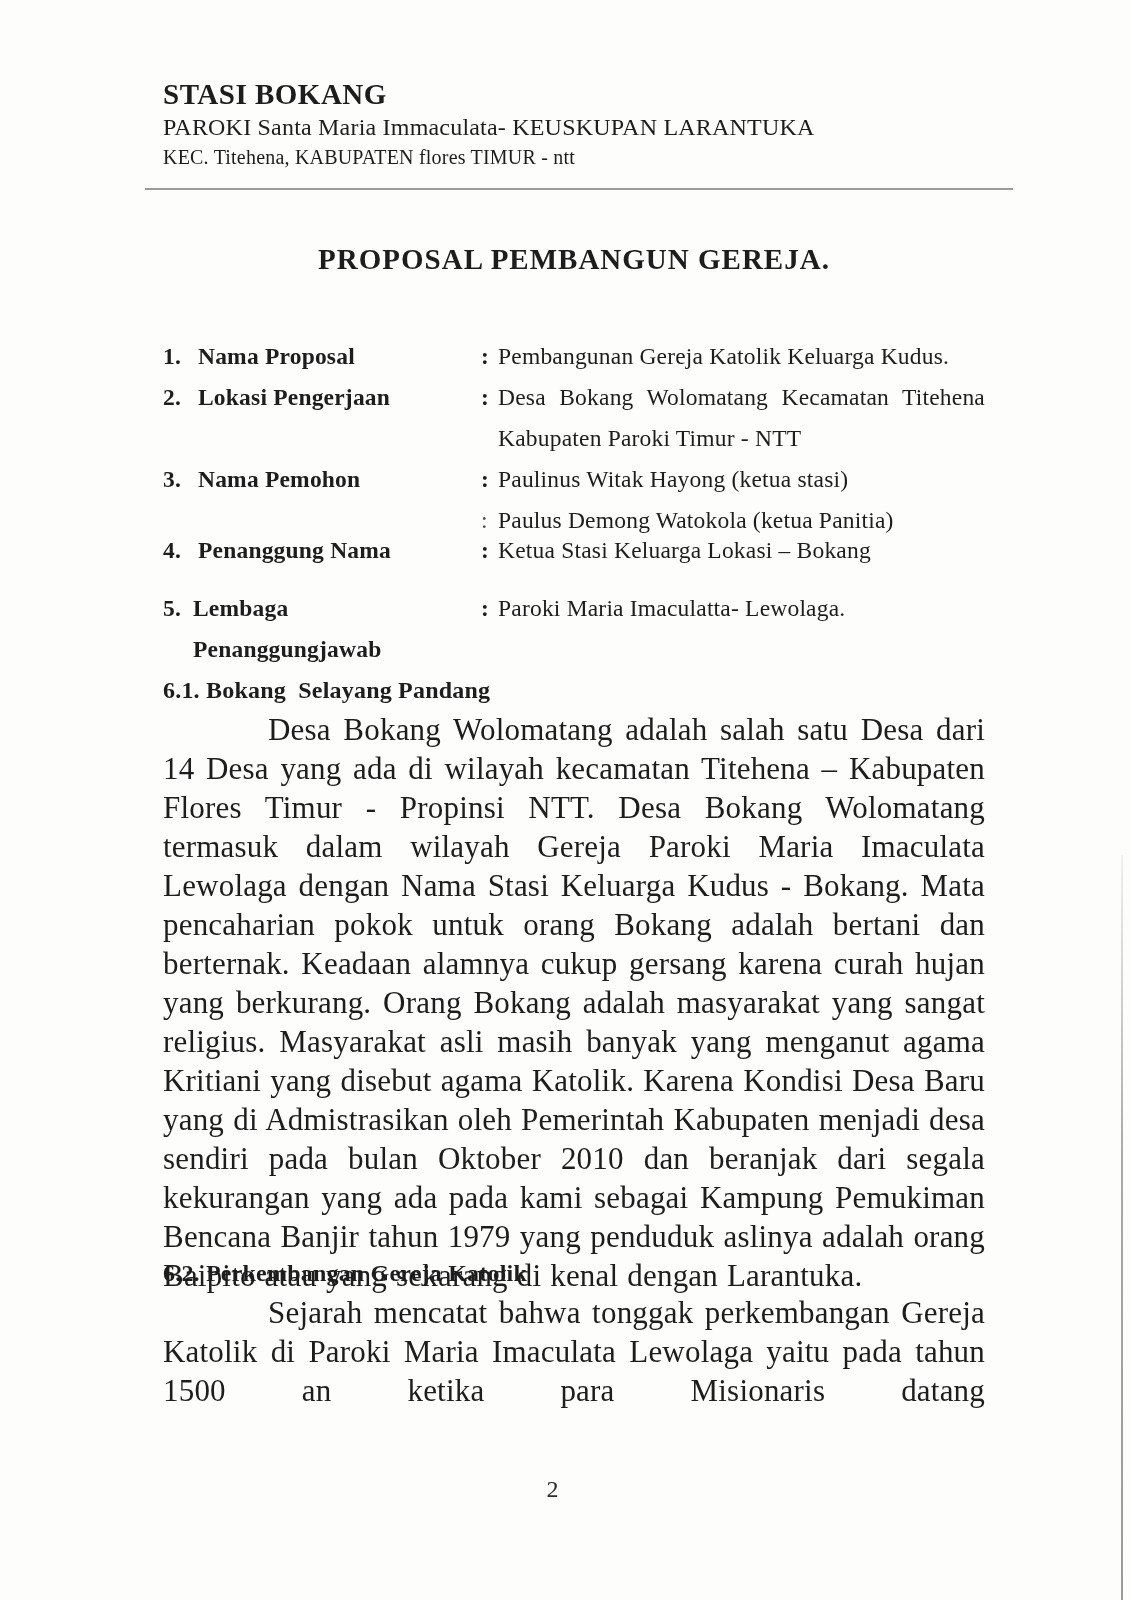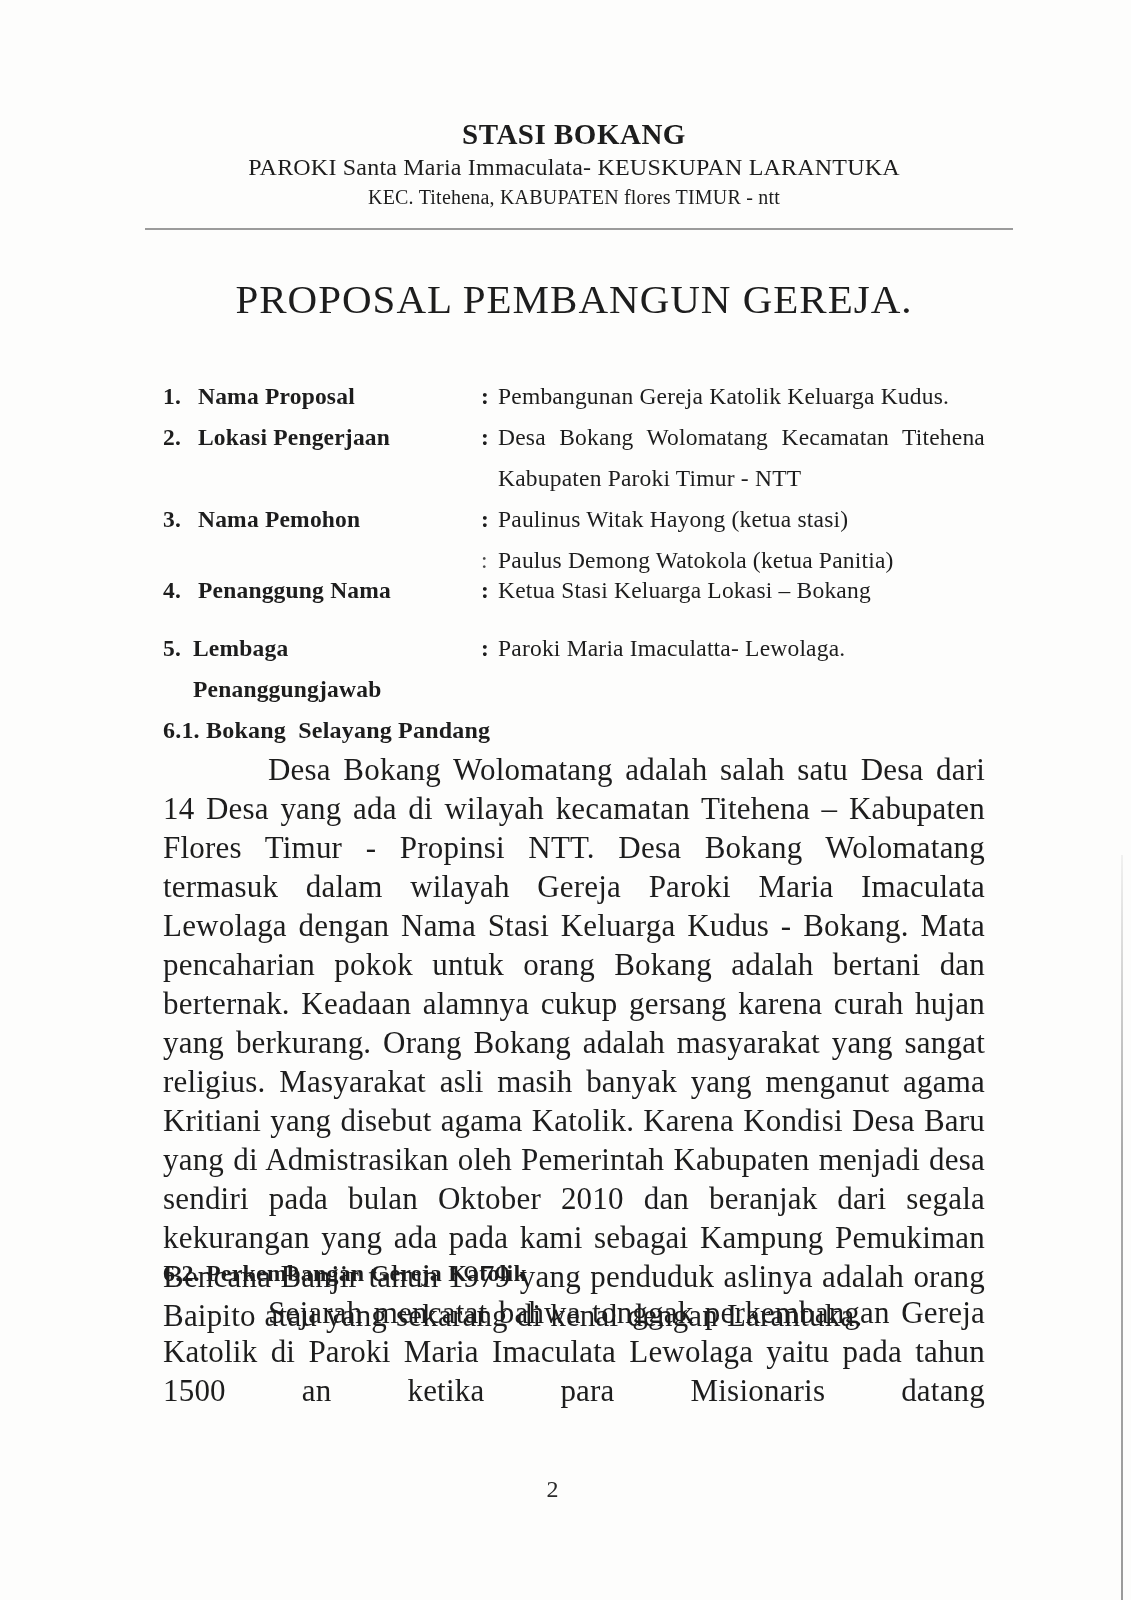--- a/index.html
+++ b/index.html
@@ -15,38 +15,38 @@
     letter-spacing: 0.2px;
   }
   .content {
     position: absolute;
     left: 163px;
     top: 0;
     width: 822px;
   }
 
   
-  .doc-header { margin-top: 116px; text-align: center; font-family: Liberation Serif, serif; }
+  .doc-header { margin-top: 76px; text-align: left; font-family: Liberation Serif, serif; }
   .h-line1 { font-size: 29px; font-weight: 700; line-height: 36px; letter-spacing: 0.5px; }
   .h-line2 { font-size: 24px; line-height: 31px; }
   .h-line3 { font-size: 20px; line-height: 29px; }
   .divider {
     margin: 16px 0 0 -18px;
     width: 868px;
     height: 0;
     border: none;
     border-top: 2px solid #9b9b9b;
   }
 
   
   .doc-title {
     margin-top: 44px;
-    font-size: 41px;
+    font-size: 29px;
     line-height: 50px;
-    font-weight: 400;
+    font-weight: 700;
     text-align: center;
     letter-spacing: 1px;
   }
 
   
   .kv-list { margin-top: 52px; font-size: 23.5px; }
   .kv-row { display: flex; line-height: 41px; }
   .kv-num { width: 35px; font-weight: 700; flex: none; }
   .kv-label { flex: 1; font-weight: 700; }
   .kv-colon { width: 17px; flex: none; font-weight: 700; }

